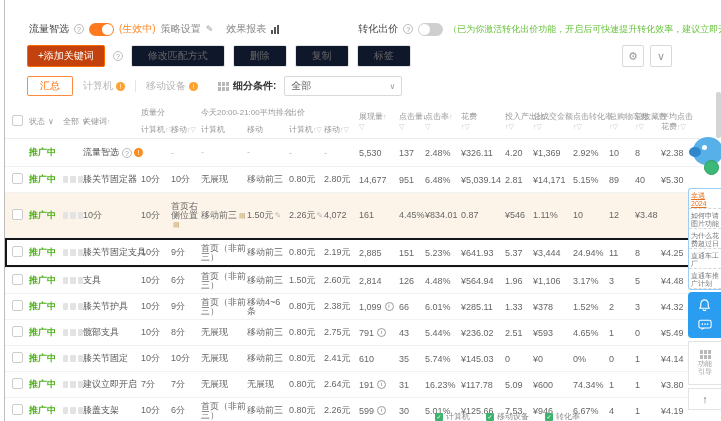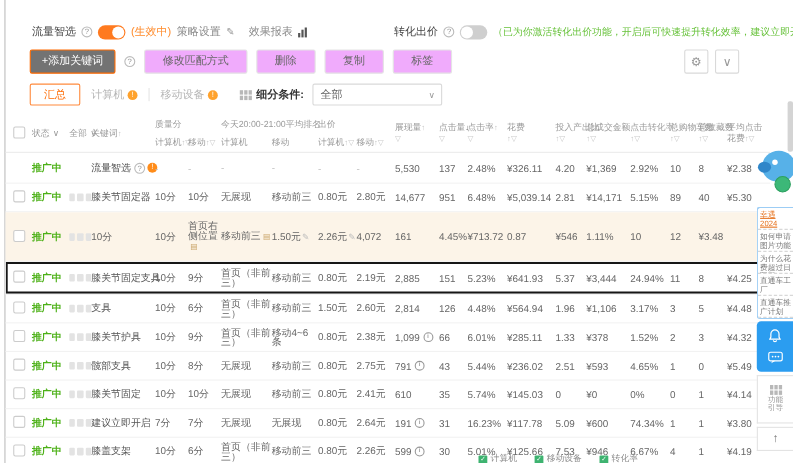--- a/index.html
+++ b/index.html
@@ -18,23 +18,23 @@
 .orange-t{color:#ff8a2a}.grey-t{color:#888}
 .pen{color:#999;font-size:9px}
 .chartico{display:inline-flex;align-items:flex-end;gap:1px;height:9px}
 .chartico i{display:block;width:2px;background:#555}
 .tipgreen{color:#67c23a;font-size:9px}
 .topright{margin-left:74px;display:flex;align-items:center;gap:5px}
 
 
 .toolbar{display:flex;align-items:center;gap:8px;padding:9px 0 0 22px;font-size:10px}
 .btn{height:22px;line-height:20px;border-radius:2px;padding:0 10px;cursor:pointer;white-space:nowrap}
-.btn.orange{background:#737373;border:1px solid #ff6a00;color:#fff}
+.btn.orange{background:#c2410c;border:1px solid #ff6a00;color:#fff}
 .btn.white{background:#fff;border:1px solid #d9d9d9;color:#666}
-.btn.grey{background:#f0abfc;border:1px solid #e4e4e4;color:#666;padding:0 16px}
+.btn.grey{background:#0f172a;border:1px solid #e4e4e4;color:#666;padding:0 16px}
 .caret{font-size:8px;color:#999;margin-left:3px}
 .tool-right{margin-left:auto;margin-right:28px;display:flex;gap:6px}
 .sqbtn{width:22px;height:22px;border:1px solid #d9d9d9;border-radius:2px;background:#fff;color:#999;
   font-size:11px;display:flex;align-items:center;justify-content:center;cursor:pointer}
 
 
 .tabsrow{display:flex;align-items:center;padding:9px 0 0 22px;font-size:10px;color:#999}
 .tab-sum{border:1px solid #ff8a3c;color:#ff6a00;background:#fff;padding:2px 12px;border-radius:2px;cursor:pointer}
 .tabplain{display:flex;align-items:center;gap:3px;padding:0 10px;cursor:pointer;color:#b5b5b5}
 .warn{display:inline-block;width:9px;height:9px;border-radius:50%;background:#ffa22d;color:#fff;
@@ -319,21 +319,21 @@
     <span>10分</span>
     <span class="rank"><span>首页右侧位置</span><span class="rank-list-icon" style="display: inline;">▤</span></span>
     <span class="rank"><span>移动前三</span><span class="rank-list-icon" style="display: inline;">▤</span></span>
     <span><span>1.50元</span><span class="edit-pen" style="display: inline;">✎</span></span>
     <span><span>2.26元</span><span class="edit-pen" style="display: inline;">✎</span></span>
     <span class="imprcell">
             <span>4,072</span>
           </span>
     <span>161</span>
     <span>4.45%</span>
-    <span>¥713.72</span>
+    <span>¥834.01</span>
     <span>0.87</span>
     <span>¥546</span>
     <span>1.11%</span>
     <span>10</span>
     <span>12</span>
     <span>¥3.48</span>
   </div>
 
   <div class="trow outline">
     <span style="text-align:center"><span class="cbx cb-box" style="visibility: visible;"></span></span>

